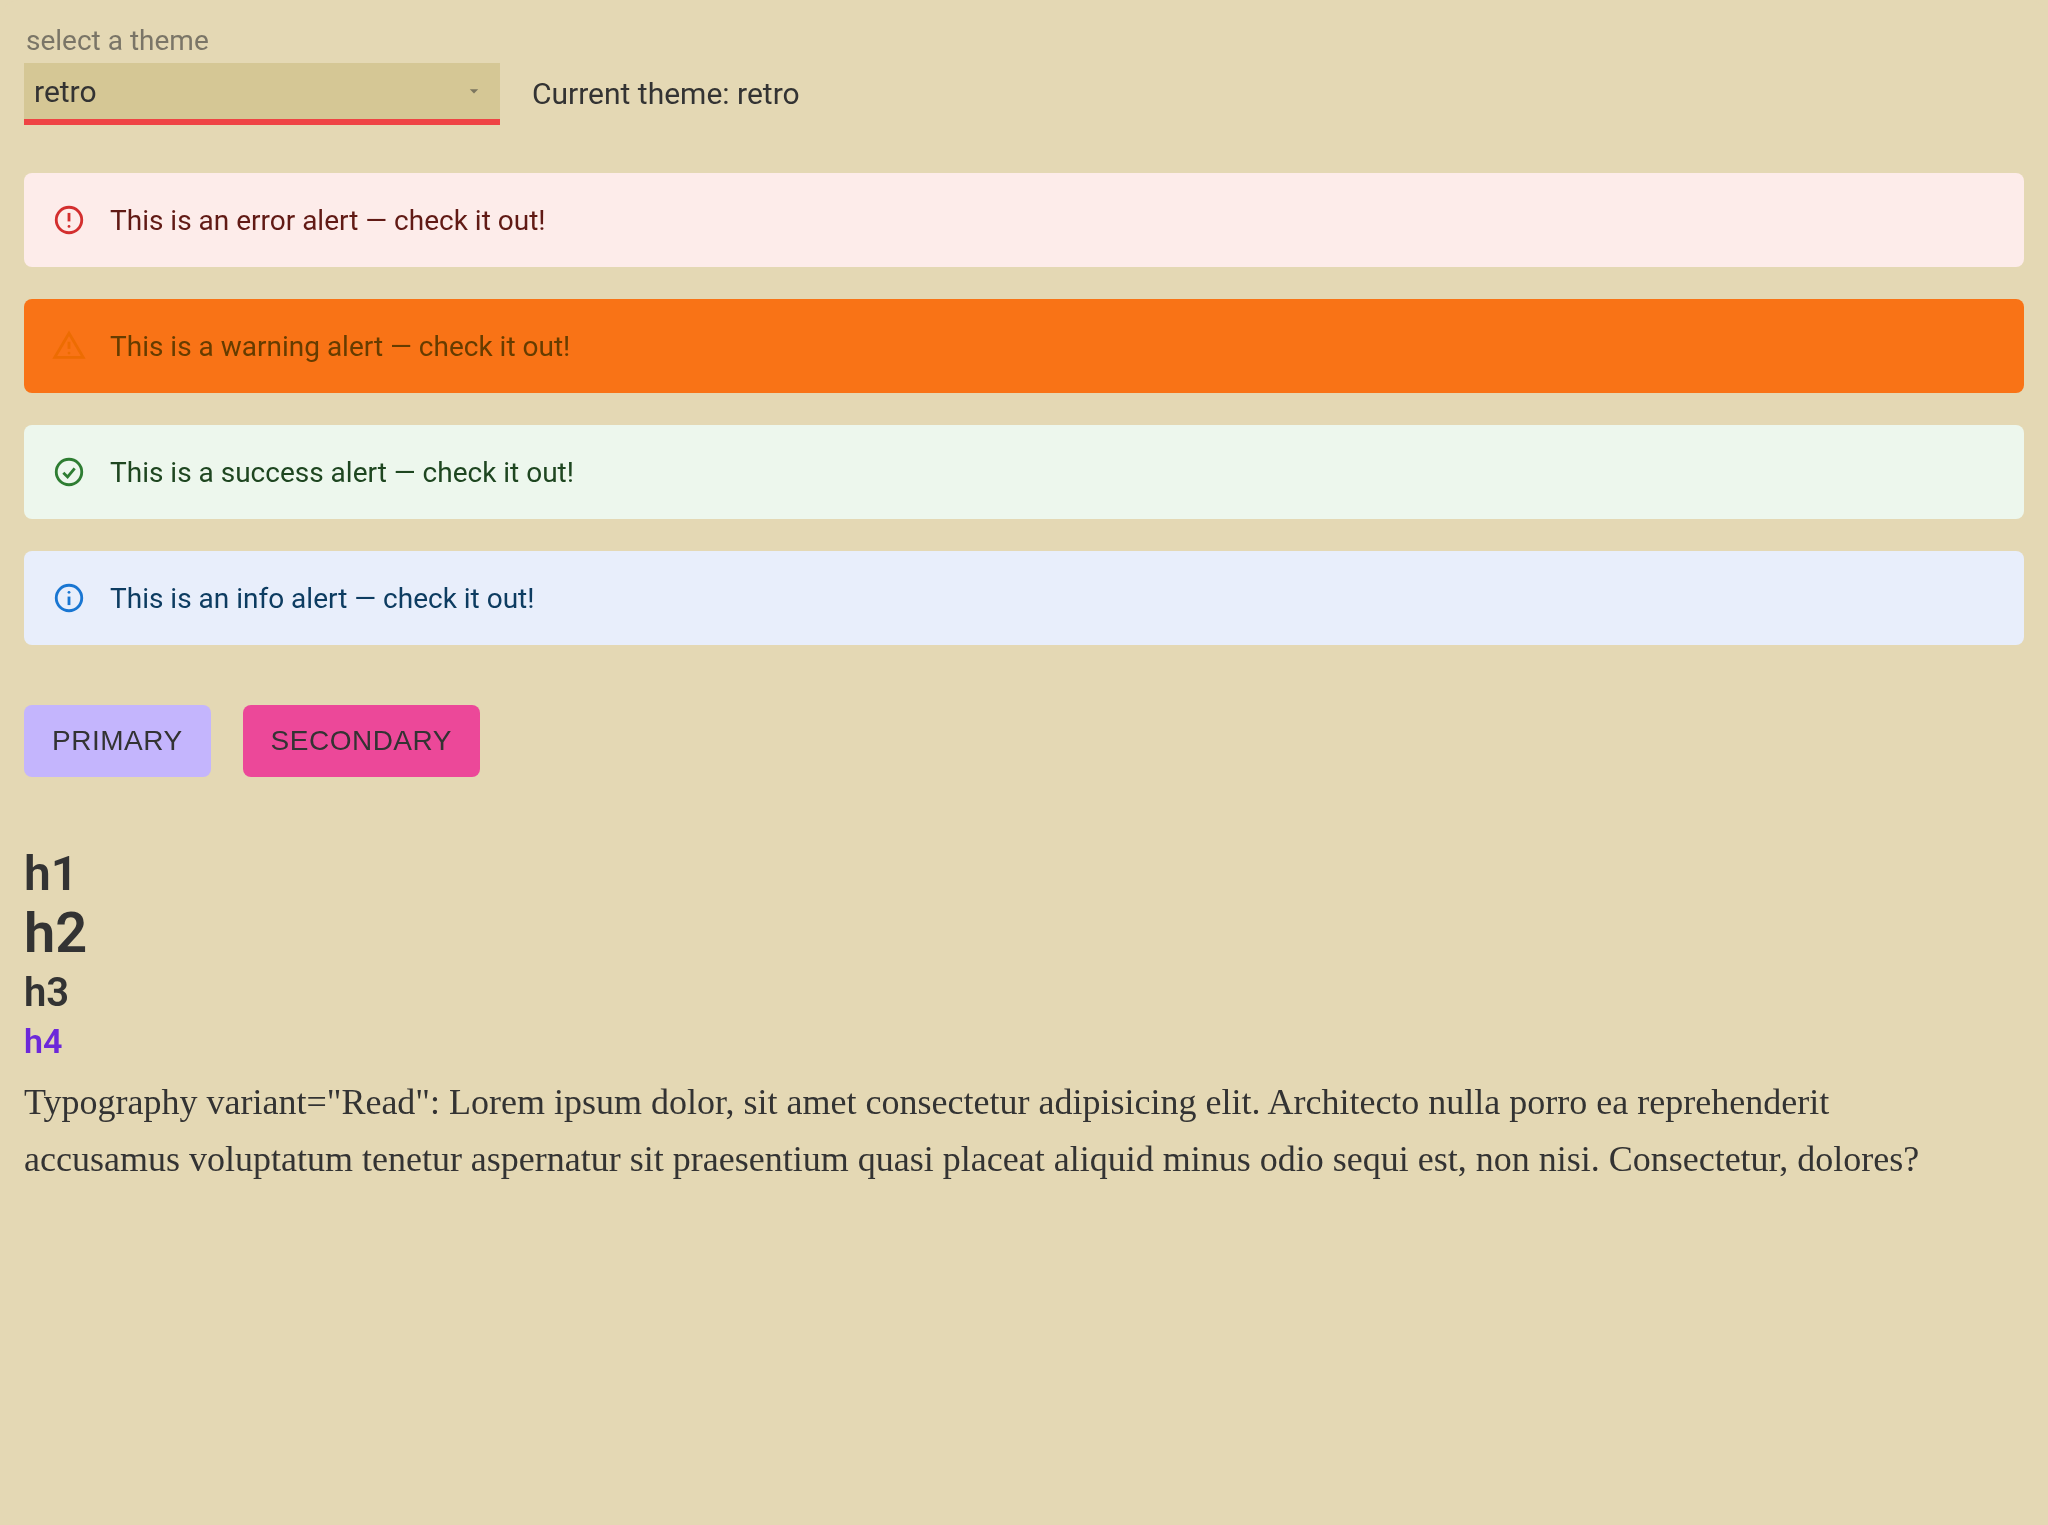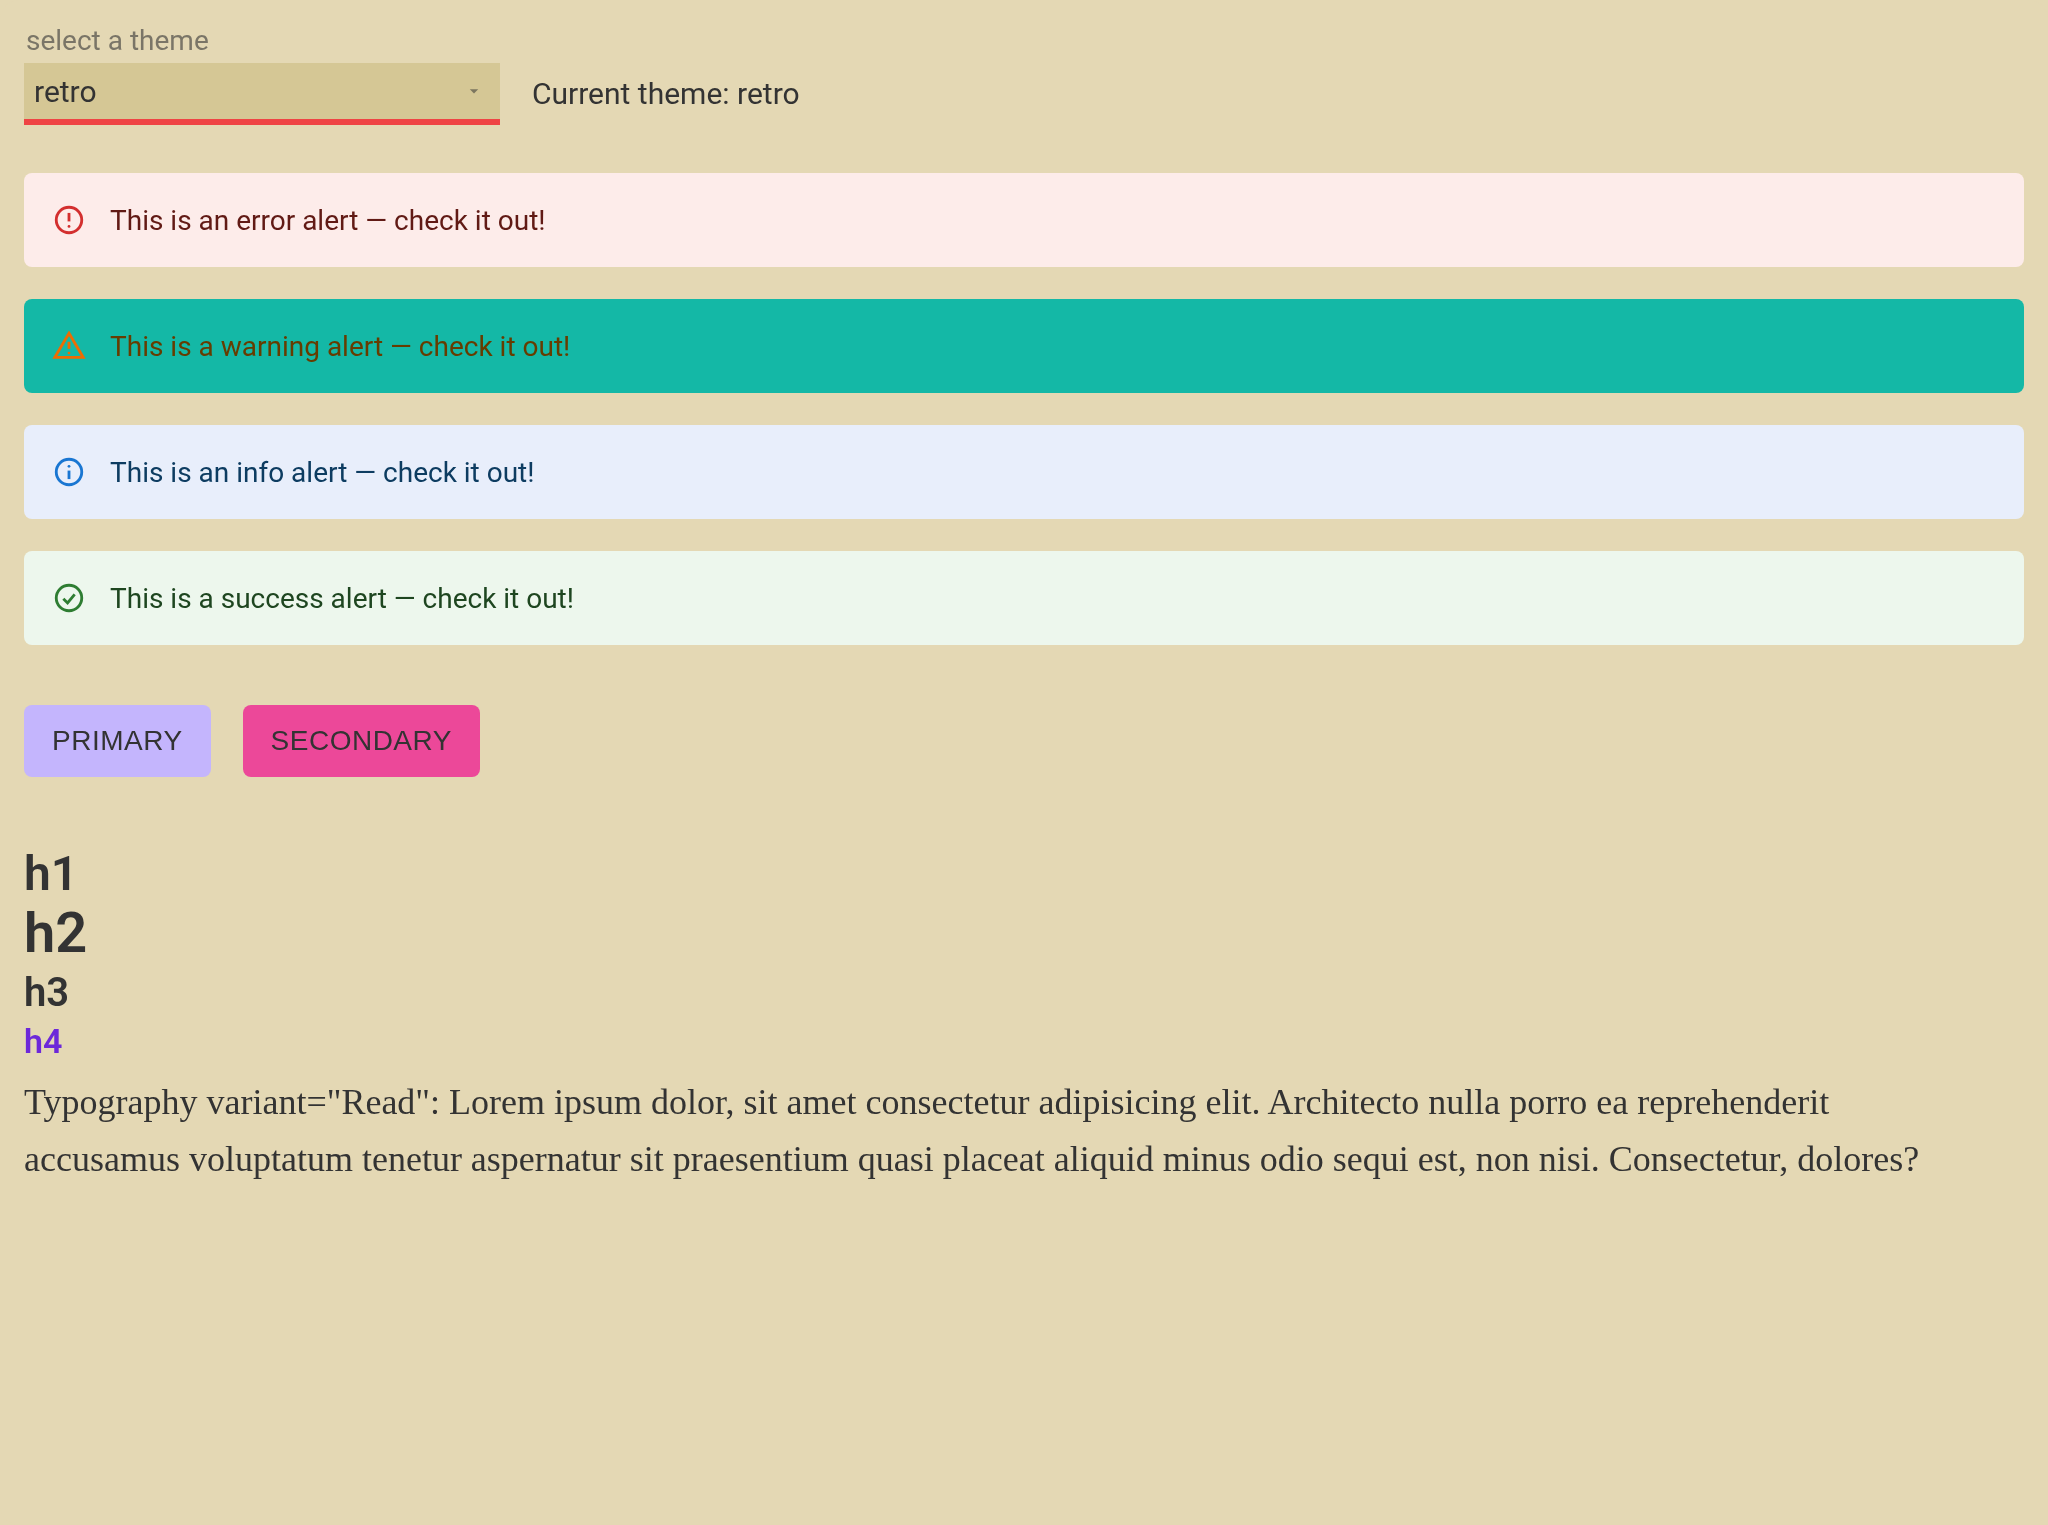--- a/index.html
+++ b/index.html
@@ -64,21 +64,21 @@
     align-items: center;
     gap: 24px;
     border-radius: 8px;
     padding: 30px 28px;
     font-size: 28px;
     font-weight: 400;
   }
   .alert .icon { flex: 0 0 auto; display:flex; align-items:center; }
   .alert-error   { background: #fdecea; color: #611a15; }
   .alert-error   .icon { color: #d32f2f; }
-  .alert-warning { background: #14b8a6; color: #663c00; }
+  .alert-warning { background: #f97316; color: #663c00; }
   .alert-warning .icon { color: #ed6c02; }
   .alert-info    { background: #e8eefb; color: #0d3c61; }
   .alert-info    .icon { color: #1976d2; }
   .alert-success { background: #edf7ed; color: #1e4620; }
   .alert-success .icon { color: #2e7d32; }
 
   .button-row {
     display: flex;
     gap: 32px;
     margin-bottom: 72px;
@@ -147,39 +147,39 @@
       <span class="icon">
         <svg width="34" height="34" viewBox="0 0 24 24" fill="none" stroke="currentColor" stroke-width="2">
               <path d="M12 3 L22 20 H2 Z"></path>
               <line x1="12" y1="9" x2="12" y2="14"></line>
               <circle cx="12" cy="17" r="1" fill="currentColor" stroke="none"></circle>
             </svg>
       </span>
       <span>This is a warning alert — check it out!</span>
     </div>
 
+    <div class="alert alert-success">
+      <span class="icon">
+        <svg width="34" height="34" viewBox="0 0 24 24" fill="none" stroke="currentColor" stroke-width="2">
+              <circle cx="12" cy="12" r="9"></circle>
+              <path d="M8 12.5 L11 15.5 L16 9.5"></path>
+            </svg>
+      </span>
+      <span>This is a success alert — check it out!</span>
+    </div>
+
     <div class="alert alert-info">
       <span class="icon">
         <svg width="34" height="34" viewBox="0 0 24 24" fill="none" stroke="currentColor" stroke-width="2">
               <circle cx="12" cy="12" r="9"></circle>
               <circle cx="12" cy="8" r="1" fill="currentColor" stroke="none"></circle>
               <line x1="12" y1="11" x2="12" y2="17"></line>
             </svg>
       </span>
       <span>This is an info alert — check it out!</span>
-    </div>
-
-    <div class="alert alert-success">
-      <span class="icon">
-        <svg width="34" height="34" viewBox="0 0 24 24" fill="none" stroke="currentColor" stroke-width="2">
-              <circle cx="12" cy="12" r="9"></circle>
-              <path d="M8 12.5 L11 15.5 L16 9.5"></path>
-            </svg>
-      </span>
-      <span>This is a success alert — check it out!</span>
     </div>
 
   </div>
 
   <div class="button-row">
     <button class="btn btn-primary">PRIMARY</button>
     <button class="btn btn-secondary">SECONDARY</button>
   </div>
 
   <div class="typo">

